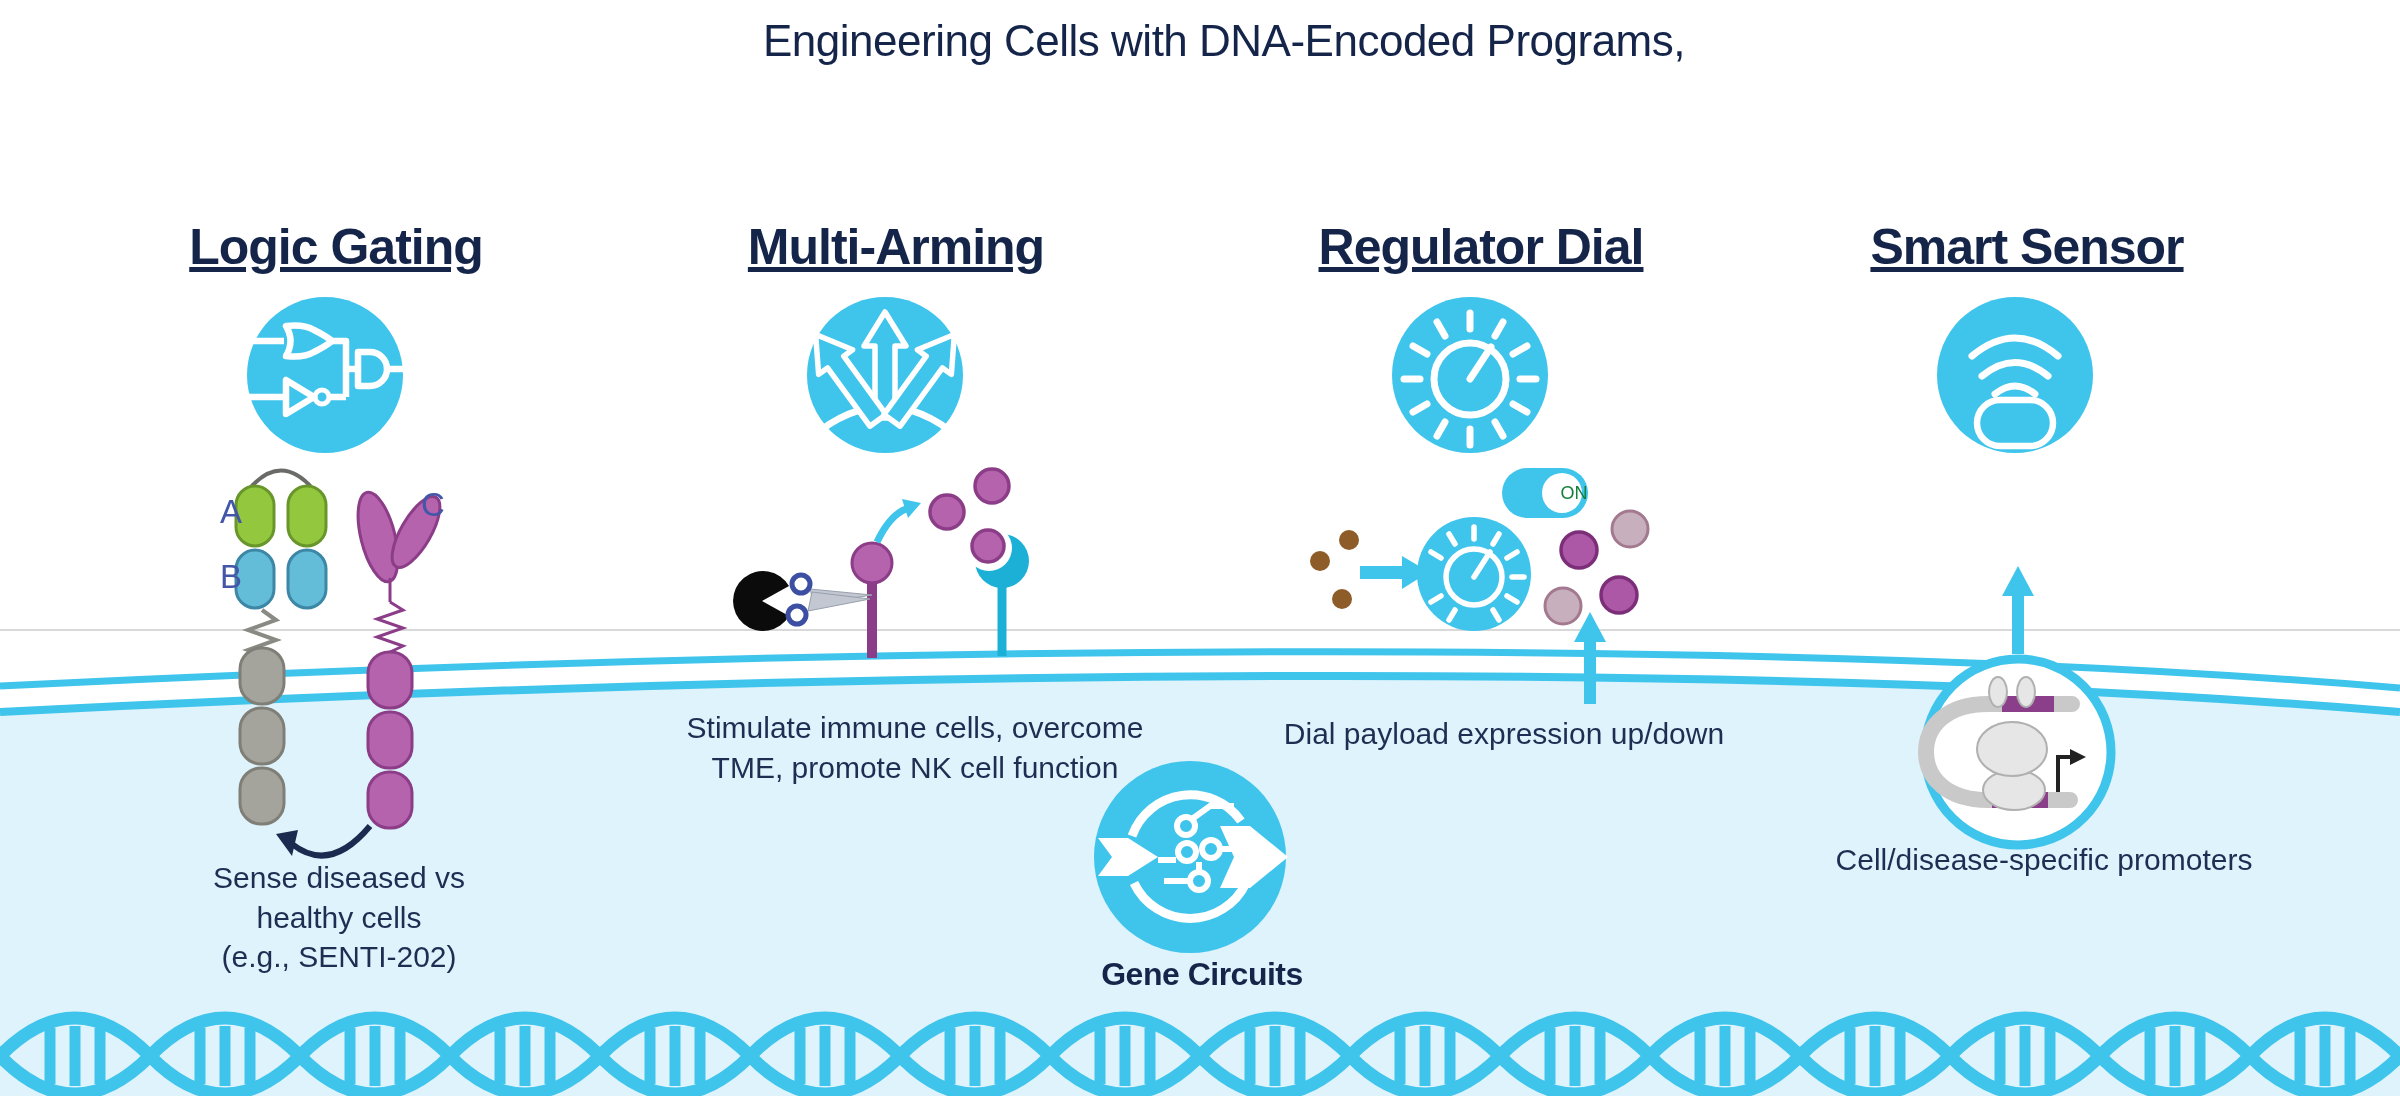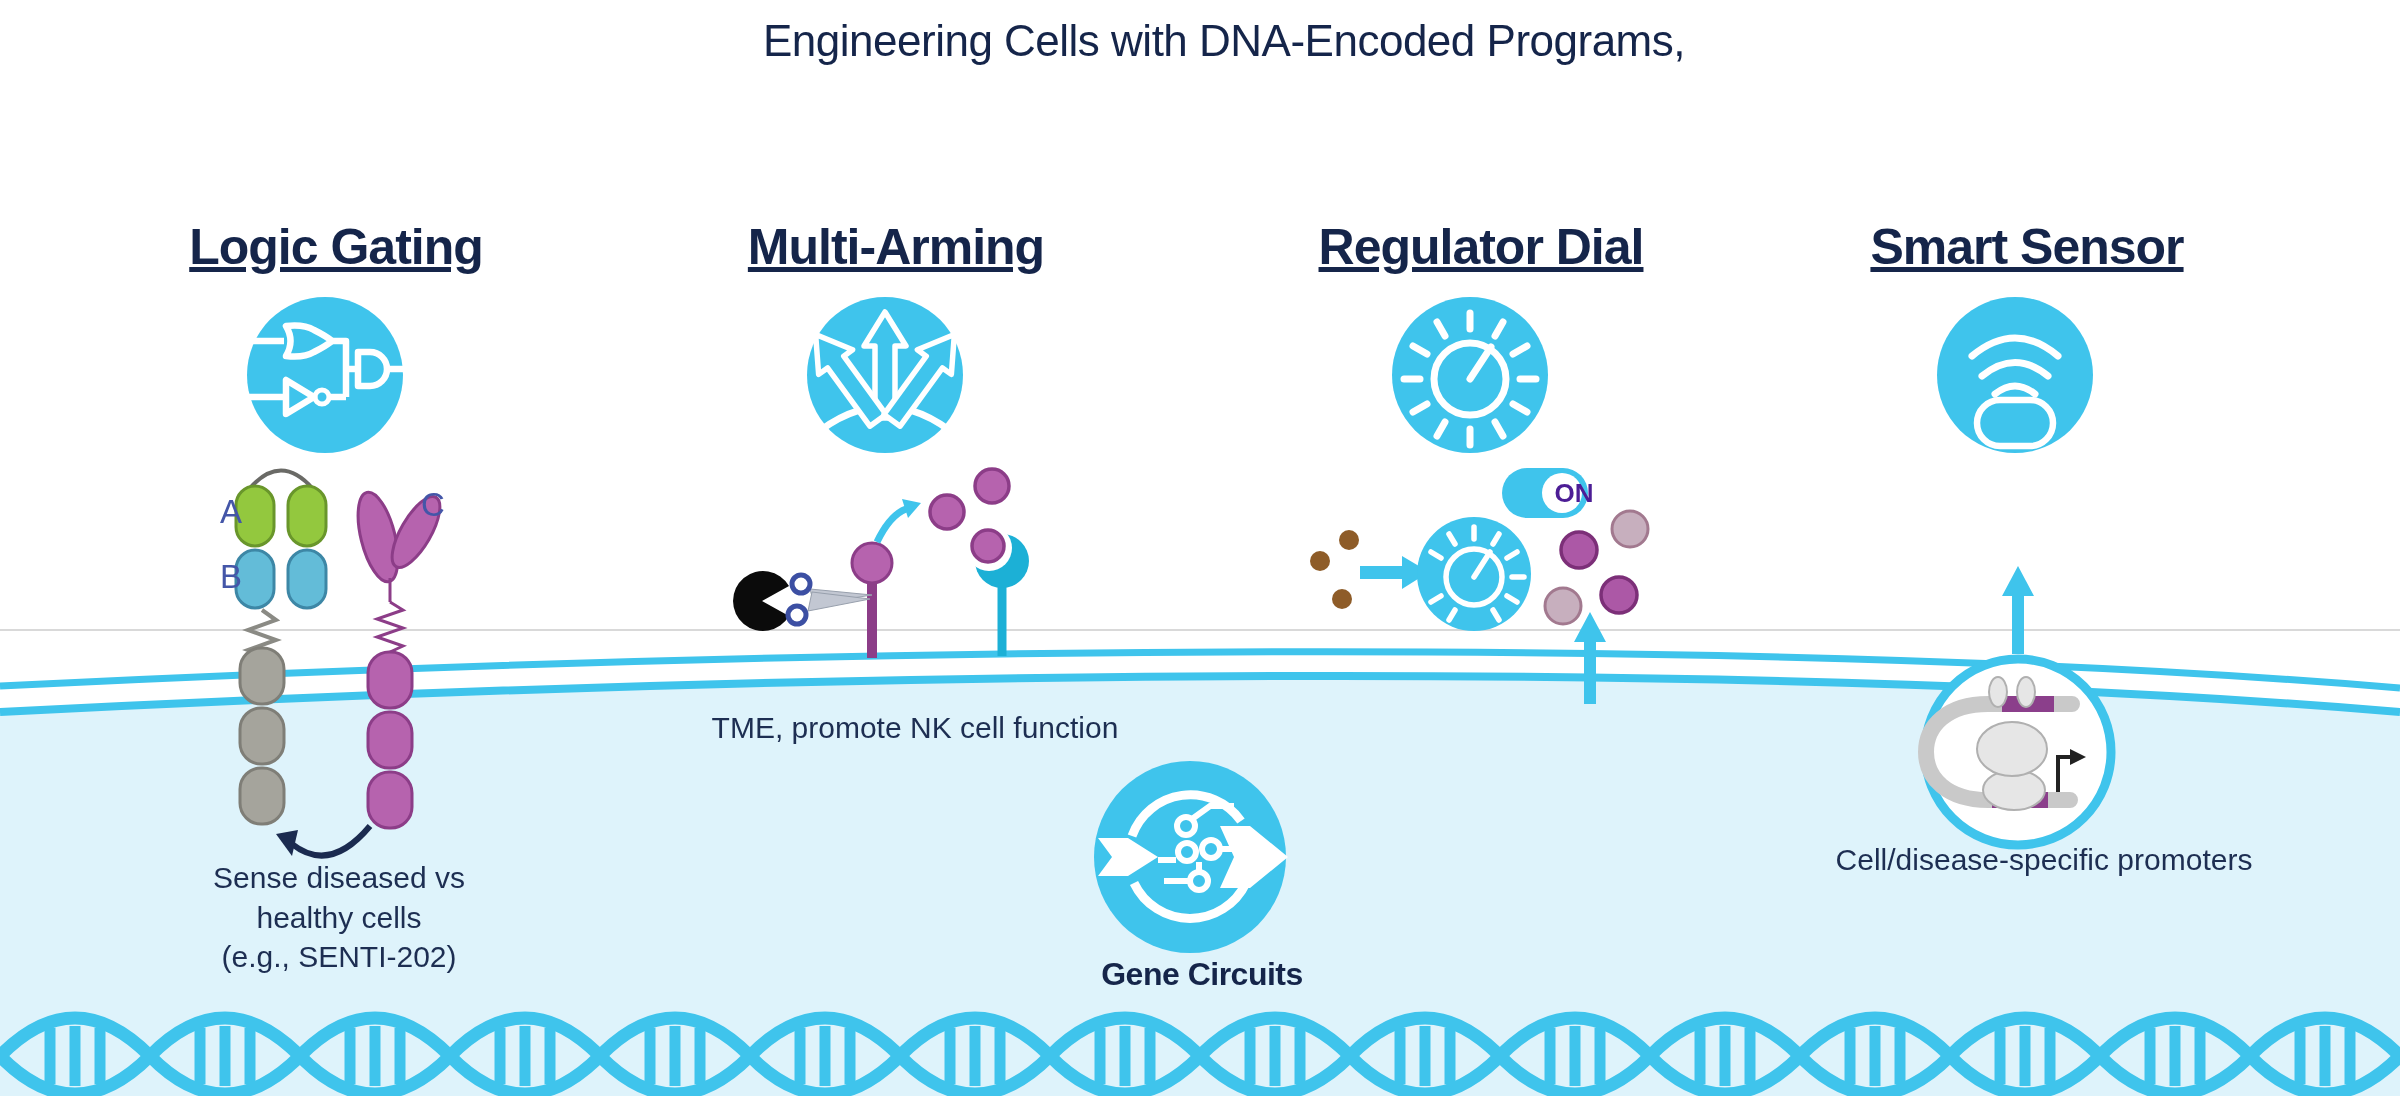--- a/index.html
+++ b/index.html
@@ -6,21 +6,21 @@
   .canvas{position:relative;width:2400px;height:1096px;background:#ffffff;overflow:hidden;
           font-family:"Liberation Sans",sans-serif;color:#1b2b50;}
   .art{position:absolute;left:0;top:0;}
   .txt{position:absolute;text-align:center;white-space:nowrap;padding-left:24px;}
   .title{left:0;top:14px;width:2400px;font-size:44px;font-weight:500;letter-spacing:-0.5px;
          line-height:1.22;color:#15254a;}
   .colhead{transform:translateX(-50%);font-size:50px;font-weight:700;letter-spacing:-1px;color:#15254a;text-decoration:underline;}
   .caption{transform:translateX(-50%);font-size:30px;line-height:1.32;color:#1d2e52;}
   .bigcap{transform:translateX(-50%);font-size:32px;font-weight:700;letter-spacing:-0.5px;color:#15254a;}
   .ptlabel{transform:translate(-50%,-50%);font-size:33px;font-weight:500;color:#4456a8;}
-  .onlabel{transform:translate(-50%,-50%);font-size:26px;font-weight:700;color:#4c1d95;}
+  .onlabel{transform:translate(-50%,-50%);font-size:18px;font-weight:400;color:#15803d;}
 </style>
 </head>
 <body>
 
 <div class="canvas">
 
 <svg class="art" width="2400" height="1096" viewBox="0 0 2400 1096">
   <defs>
     <pattern id="dna" x="0" y="1008" width="300" height="96" patternUnits="userSpaceOnUse">
       <g stroke="#3fc4ec" fill="none">
@@ -280,23 +280,27 @@
 
 <div class="txt onlabel" style="left:1562px;top:493px">ON</div>
 
 <div class="txt caption" style="left:327px;top:858px">
   <div>Sense diseased vs</div>
   <div>healthy cells</div>
   <div>(e.g., SENTI-202)</div>
 </div>
 
 <div class="txt caption" style="left:903px;top:708px">
+  <div>Stimulate immune cells, overcome</div>
   <div>TME, promote NK cell function</div>
 </div>
 
+<div class="txt caption" style="left:1492px;top:714px">
+  <div>Dial payload expression up/down</div>
+</div>
 
 
 <div class="txt caption" style="left:2032px;top:840px">
   <div>Cell/disease-specific promoters</div>
 </div>
 
 <div class="txt bigcap" style="left:1190px;top:956px">Gene Circuits</div>
 
 </div>
 

